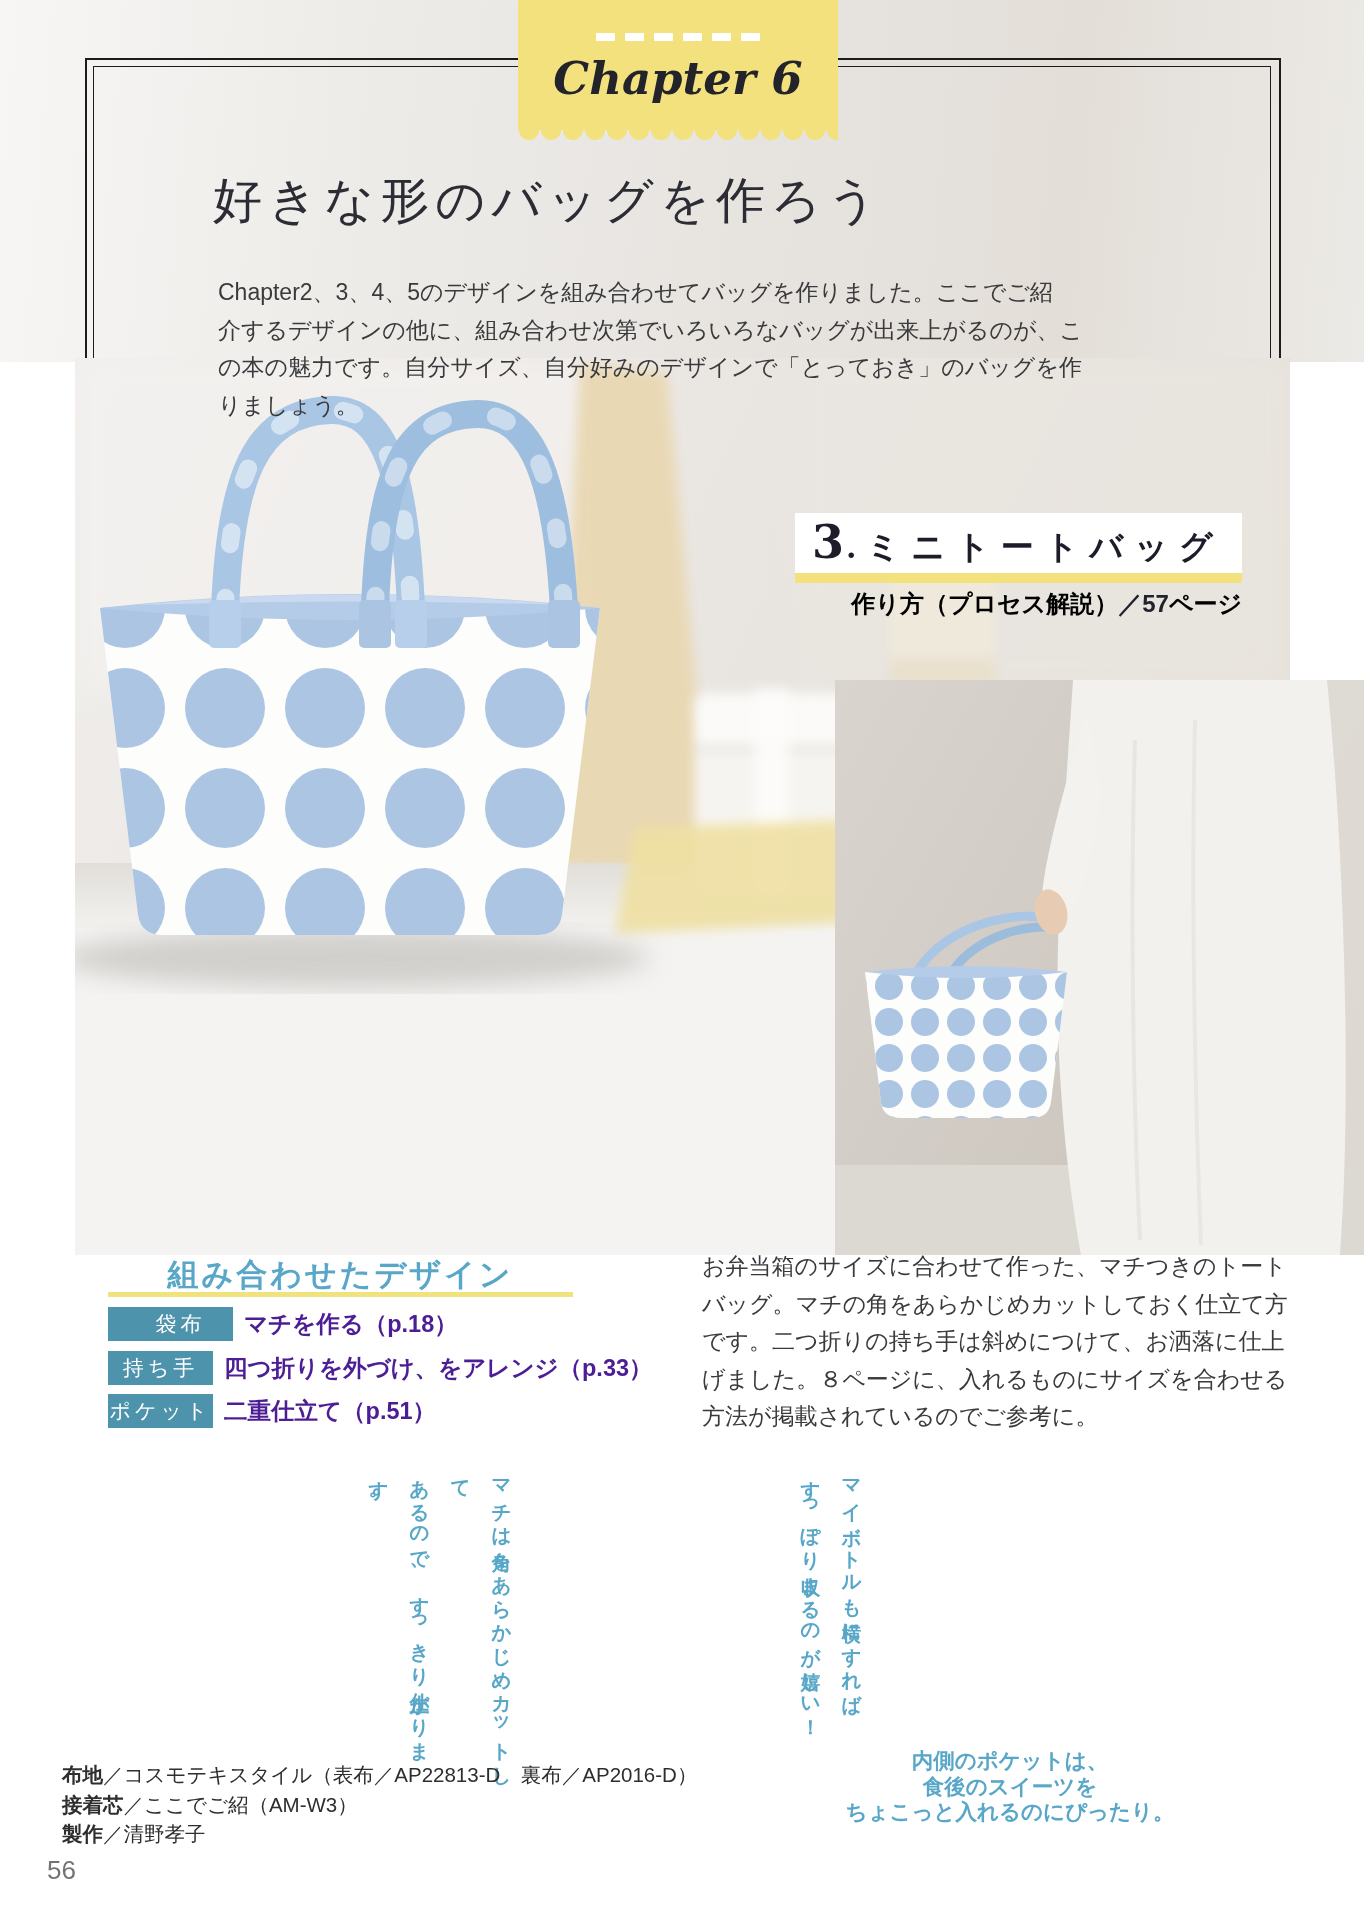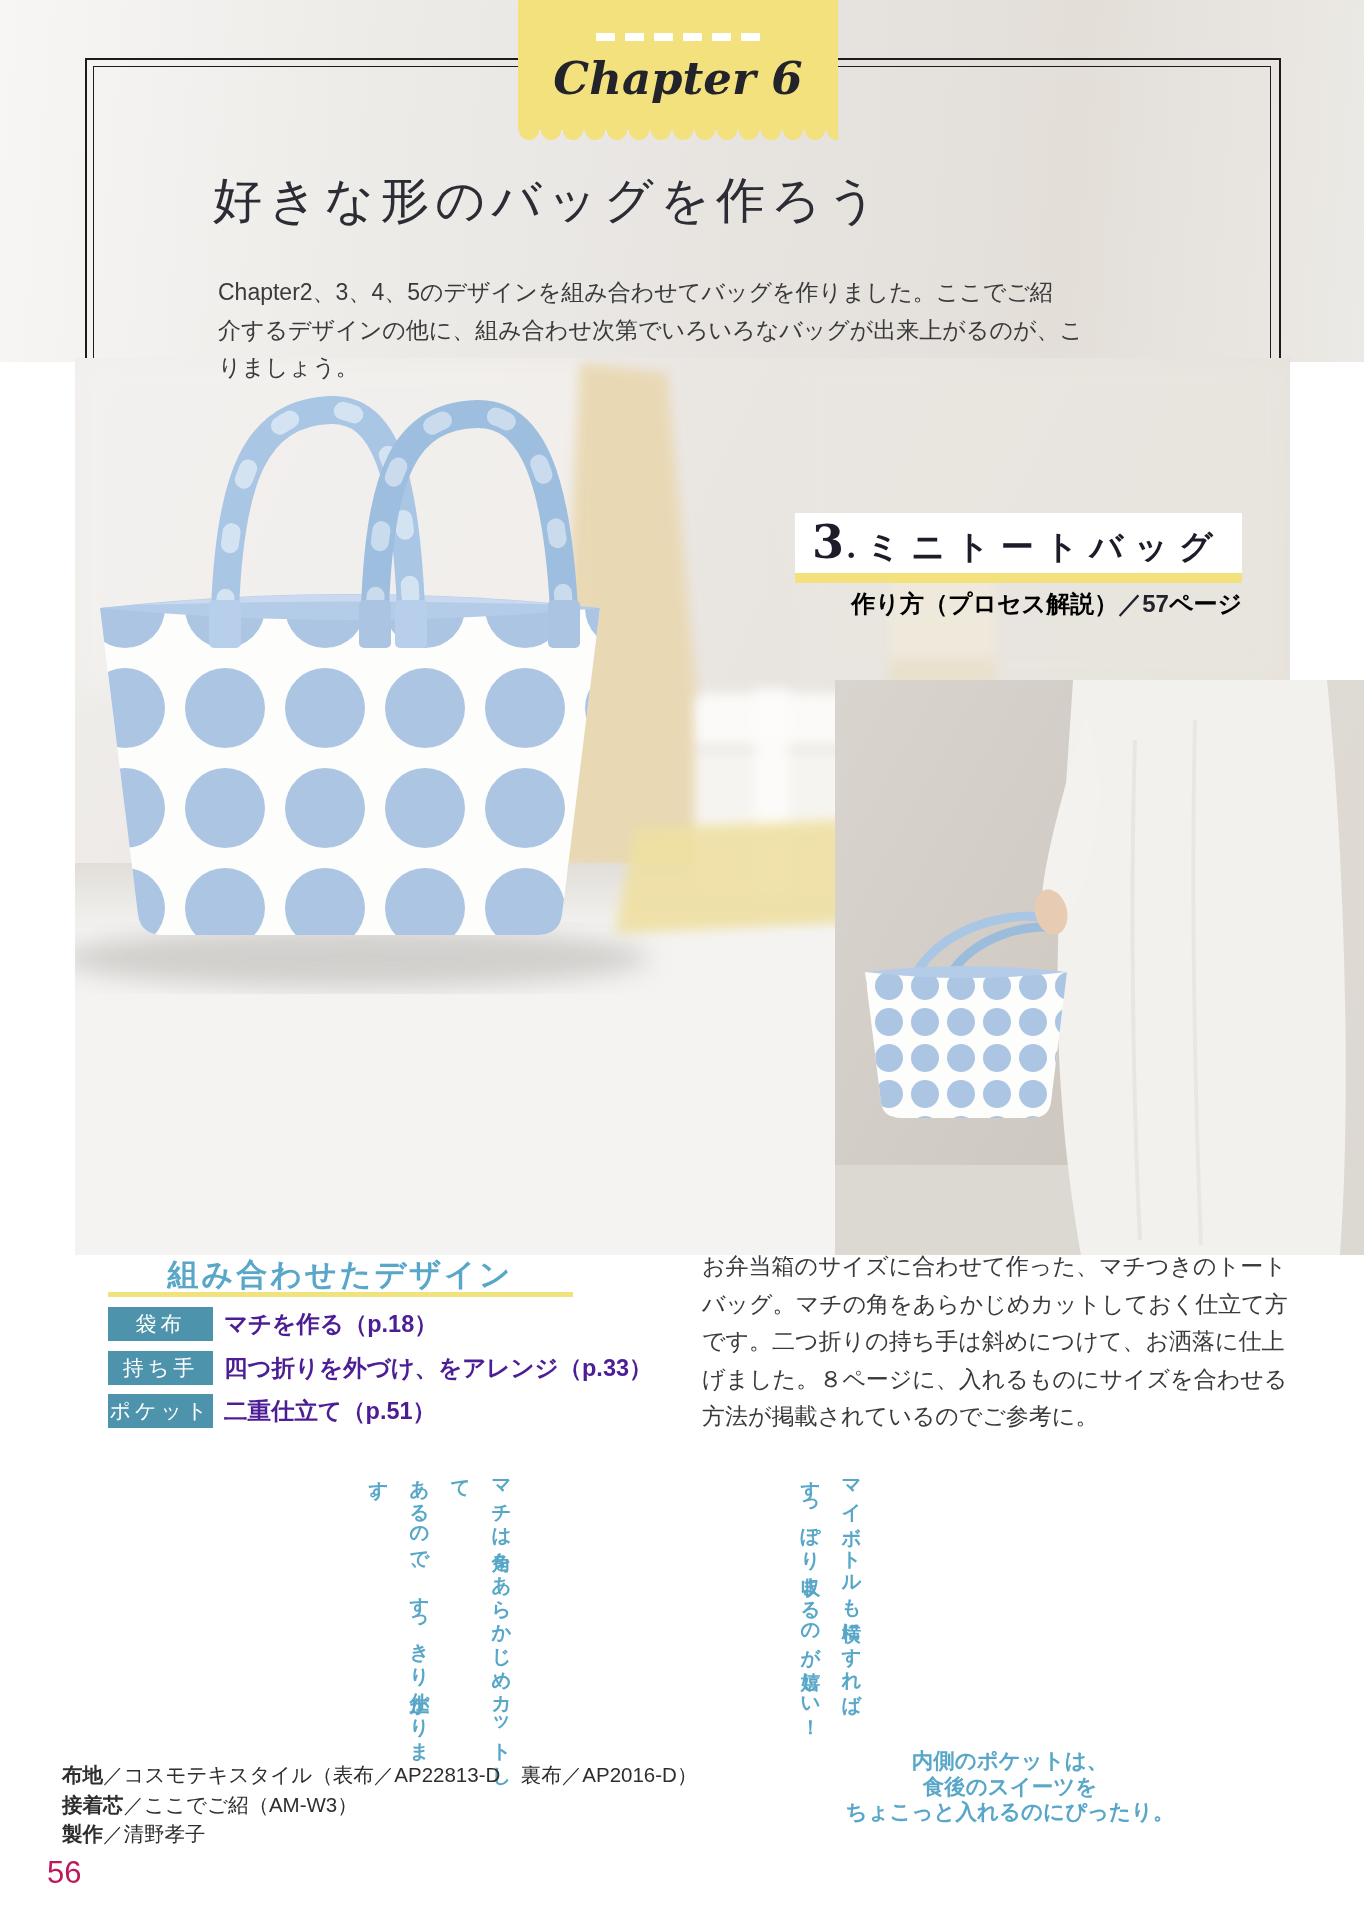--- a/index.html
+++ b/index.html
@@ -60,39 +60,39 @@
   
   .bottom-cover{position:absolute;left:0;top:1255px;width:1364px;height:673px;background:#fff;z-index:3;}
 
   .design-title{position:absolute;left:108px;top:1254px;width:465px;text-align:center;z-index:4;
     color:#58a7c8;font-size:31px;font-weight:700;letter-spacing:3px;}
   .design-rule{position:absolute;left:108px;top:1292px;width:465px;height:5px;background:#f0e27c;z-index:4;}
   .design-row-label{position:absolute;left:108px;width:105px;height:34px;background:#4e93ac;z-index:4;
     color:#fff;font-size:21px;letter-spacing:4px;display:flex;align-items:center;justify-content:center;}
   .design-row-text{position:absolute;left:224px;z-index:4;font-size:23.5px;font-weight:600;
     color:#4c1d95;white-space:nowrap;line-height:34px;}
-  .row-y1{top:1307px;} .row-y2{top:1351px;} .row-y3{top:1394px;text-align:center;}
+  .row-y1{top:1307px;padding-left:20px;} .row-y2{top:1351px;} .row-y3{top:1394px;text-align:center;}
 
   .description{position:absolute;left:702px;top:1248px;width:606px;z-index:4;
     font-size:23px;line-height:37.6px;color:#3a3a3c;}
   .description div{white-space:nowrap;}
 
   .v-caption{position:absolute;z-index:4;writing-mode:vertical-rl;text-orientation:mixed;
     height:312px;font-size:19.5px;letter-spacing:1.5px;line-height:41px;
     color:#58a7c8;font-weight:600;}
   .v-caption span{display:block;}
   .cap-gusset{left:358px;top:1466px;}
   .cap-bottle{left:790px;top:1466px;}
 
   .cap-pocket{position:absolute;left:830px;top:1749px;width:360px;z-index:4;text-align:center;
     font-size:21.5px;line-height:25.5px;color:#58a7c8;font-weight:600;}
 
   .credits{position:absolute;left:62px;top:1760px;z-index:4;font-size:20.5px;line-height:29.5px;color:#2e2e2e;}
   .credits .lbl{font-weight:700;}
-  .page-number{position:absolute;left:47px;top:1855px;z-index:4;font-size:31px;color:#be185d;}
+  .page-number{position:absolute;left:47px;top:1855px;z-index:4;font-size:26px;color:#737373;}
 </style>
 </head>
 <body>
 
 <div class="page">
 
   <div class="top-photo-bg"></div>
 
   <div class="frame-outer"></div>
   <div class="frame-inner"></div>
@@ -106,20 +106,21 @@
       <div class="banner-dash"></div>
         <div class="banner-dash"></div>
     </div>
     <div class="banner-label">Chapter 6</div>
   </div>
 
   <div class="main-title">好きな形のバッグを作ろう</div>
   <div class="intro">
     <div>Chapter2、3、4、5のデザインを組み合わせてバッグを作りました。ここでご紹</div>
     <div>介するデザインの他に、組み合わせ次第でいろいろなバッグが出来上がるのが、こ</div>
+    <div>の本の魅力です。自分サイズ、自分好みのデザインで「とっておき」のバッグを作</div>
     <div>りましょう。</div>
   </div>
 
   <div class="photo photo-main">
     <svg width="1215" height="897" viewBox="0 0 1215 897">
       <defs>
         <linearGradient id="mbg" x1="0" y1="0" x2="1" y2="0.35">
           <stop offset="0" stop-color="#f0eeec"></stop>
             <stop offset="0.55" stop-color="#e9e5e1"></stop>
           <stop offset="1" stop-color="#e4dfd9"></stop>

